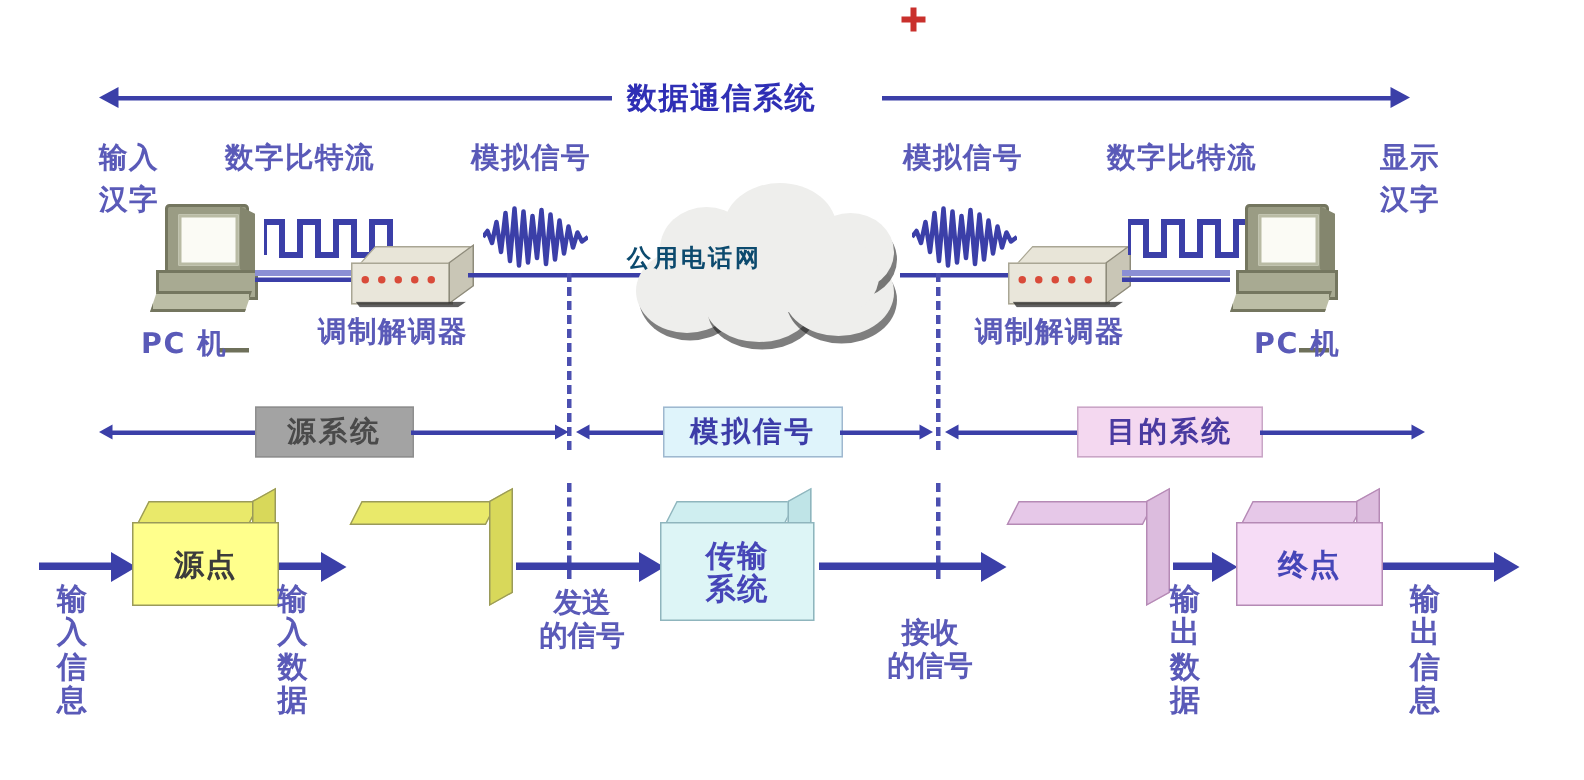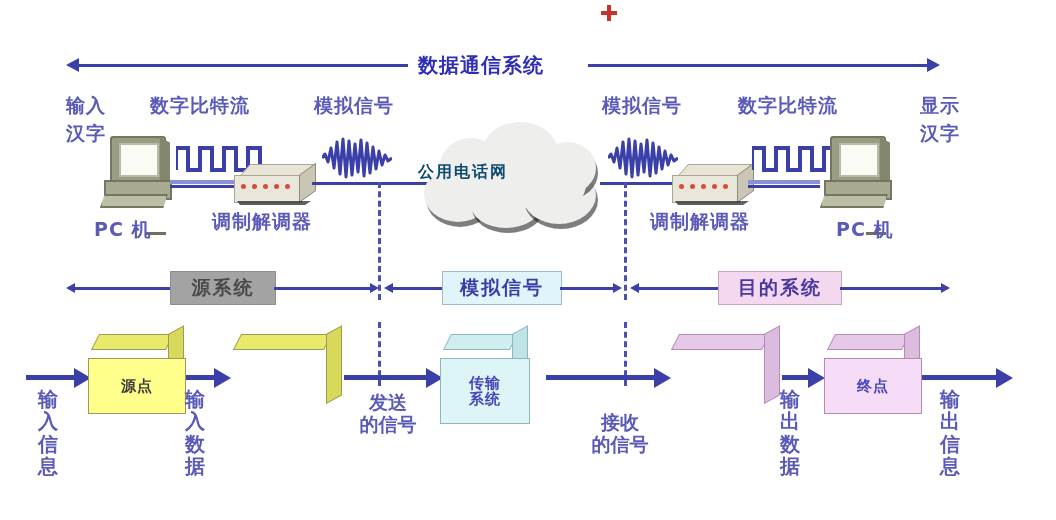--- a/index.html
+++ b/index.html
@@ -100,21 +100,21 @@
     font-family:"DejaVu Serif","Liberation Serif",serif;
   }
   .sysbox.yellow{background:#a3a3a3;color:#4a4a4a;}
   .sysbox.cyan{background:#dff4fb;color:#3c3ca8;border-color:#9fb8cf;}
   .sysbox.pink{background:#f4d8f0;color:#4a3aa0;border-color:#c9a6c6;}
 
   
   .box3d{position:absolute;}
   .box3d .face{position:absolute;left:0;top:14px;width:100%;height:calc(100% - 14px);
     display:flex;align-items:center;justify-content:center;text-align:center;
-    font-size:15px;font-weight:bold;line-height:1.1;letter-spacing:1px;margin-top:10px;}
+    font-size:20px;font-weight:bold;line-height:1.1;letter-spacing:1px;}
   .box3d .top{position:absolute;left:7px;top:0;right:14px;height:14px;
     transform:skewX(-27deg);}
   .box3d .side{position:absolute;right:0;top:0;width:14px;height:100%;
     transform:skewY(-29deg);transform-origin:left top;}
 
   .y .face{background:#ffff8c;border:1px solid #9a9a5a;color:#3c3c3c;}
   .y .top{background:#e9e96a;border:1px solid #9a9a5a;}
   .y .side{background:#d8d85a;border:1px solid #9a9a5a;}
 
   .c .face{background:#ddf5f6;border:1px solid #8fb5bd;color:#4646b8;}
@@ -311,21 +311,21 @@
     <div class="side"></div>
   </div>
 
   <div class="hline" style="left:344px;top:375px;width:86px;height:5px;"></div>
   <div class="arrowR fat" style="left:426px;top:367.5px;"></div>
   <div class="sig-label" style="left:338px;top:392px;width:100px;">
     <span>发送</span><br>
     <span>的信号</span>
   </div>
 
-  <div class="box3d c" style="left:440px;top:334px;width:88px;height:78px;">
+  <div class="box3d c" style="left:440px;top:334px;width:88px;height:78px;padding-left:13px;">
     <div class="top"></div>
     <div class="side"></div>
     <div class="face">
       <div>
         <span>传输</span><br>
         <span>系统</span>
       </div>
     </div>
   </div>
 

